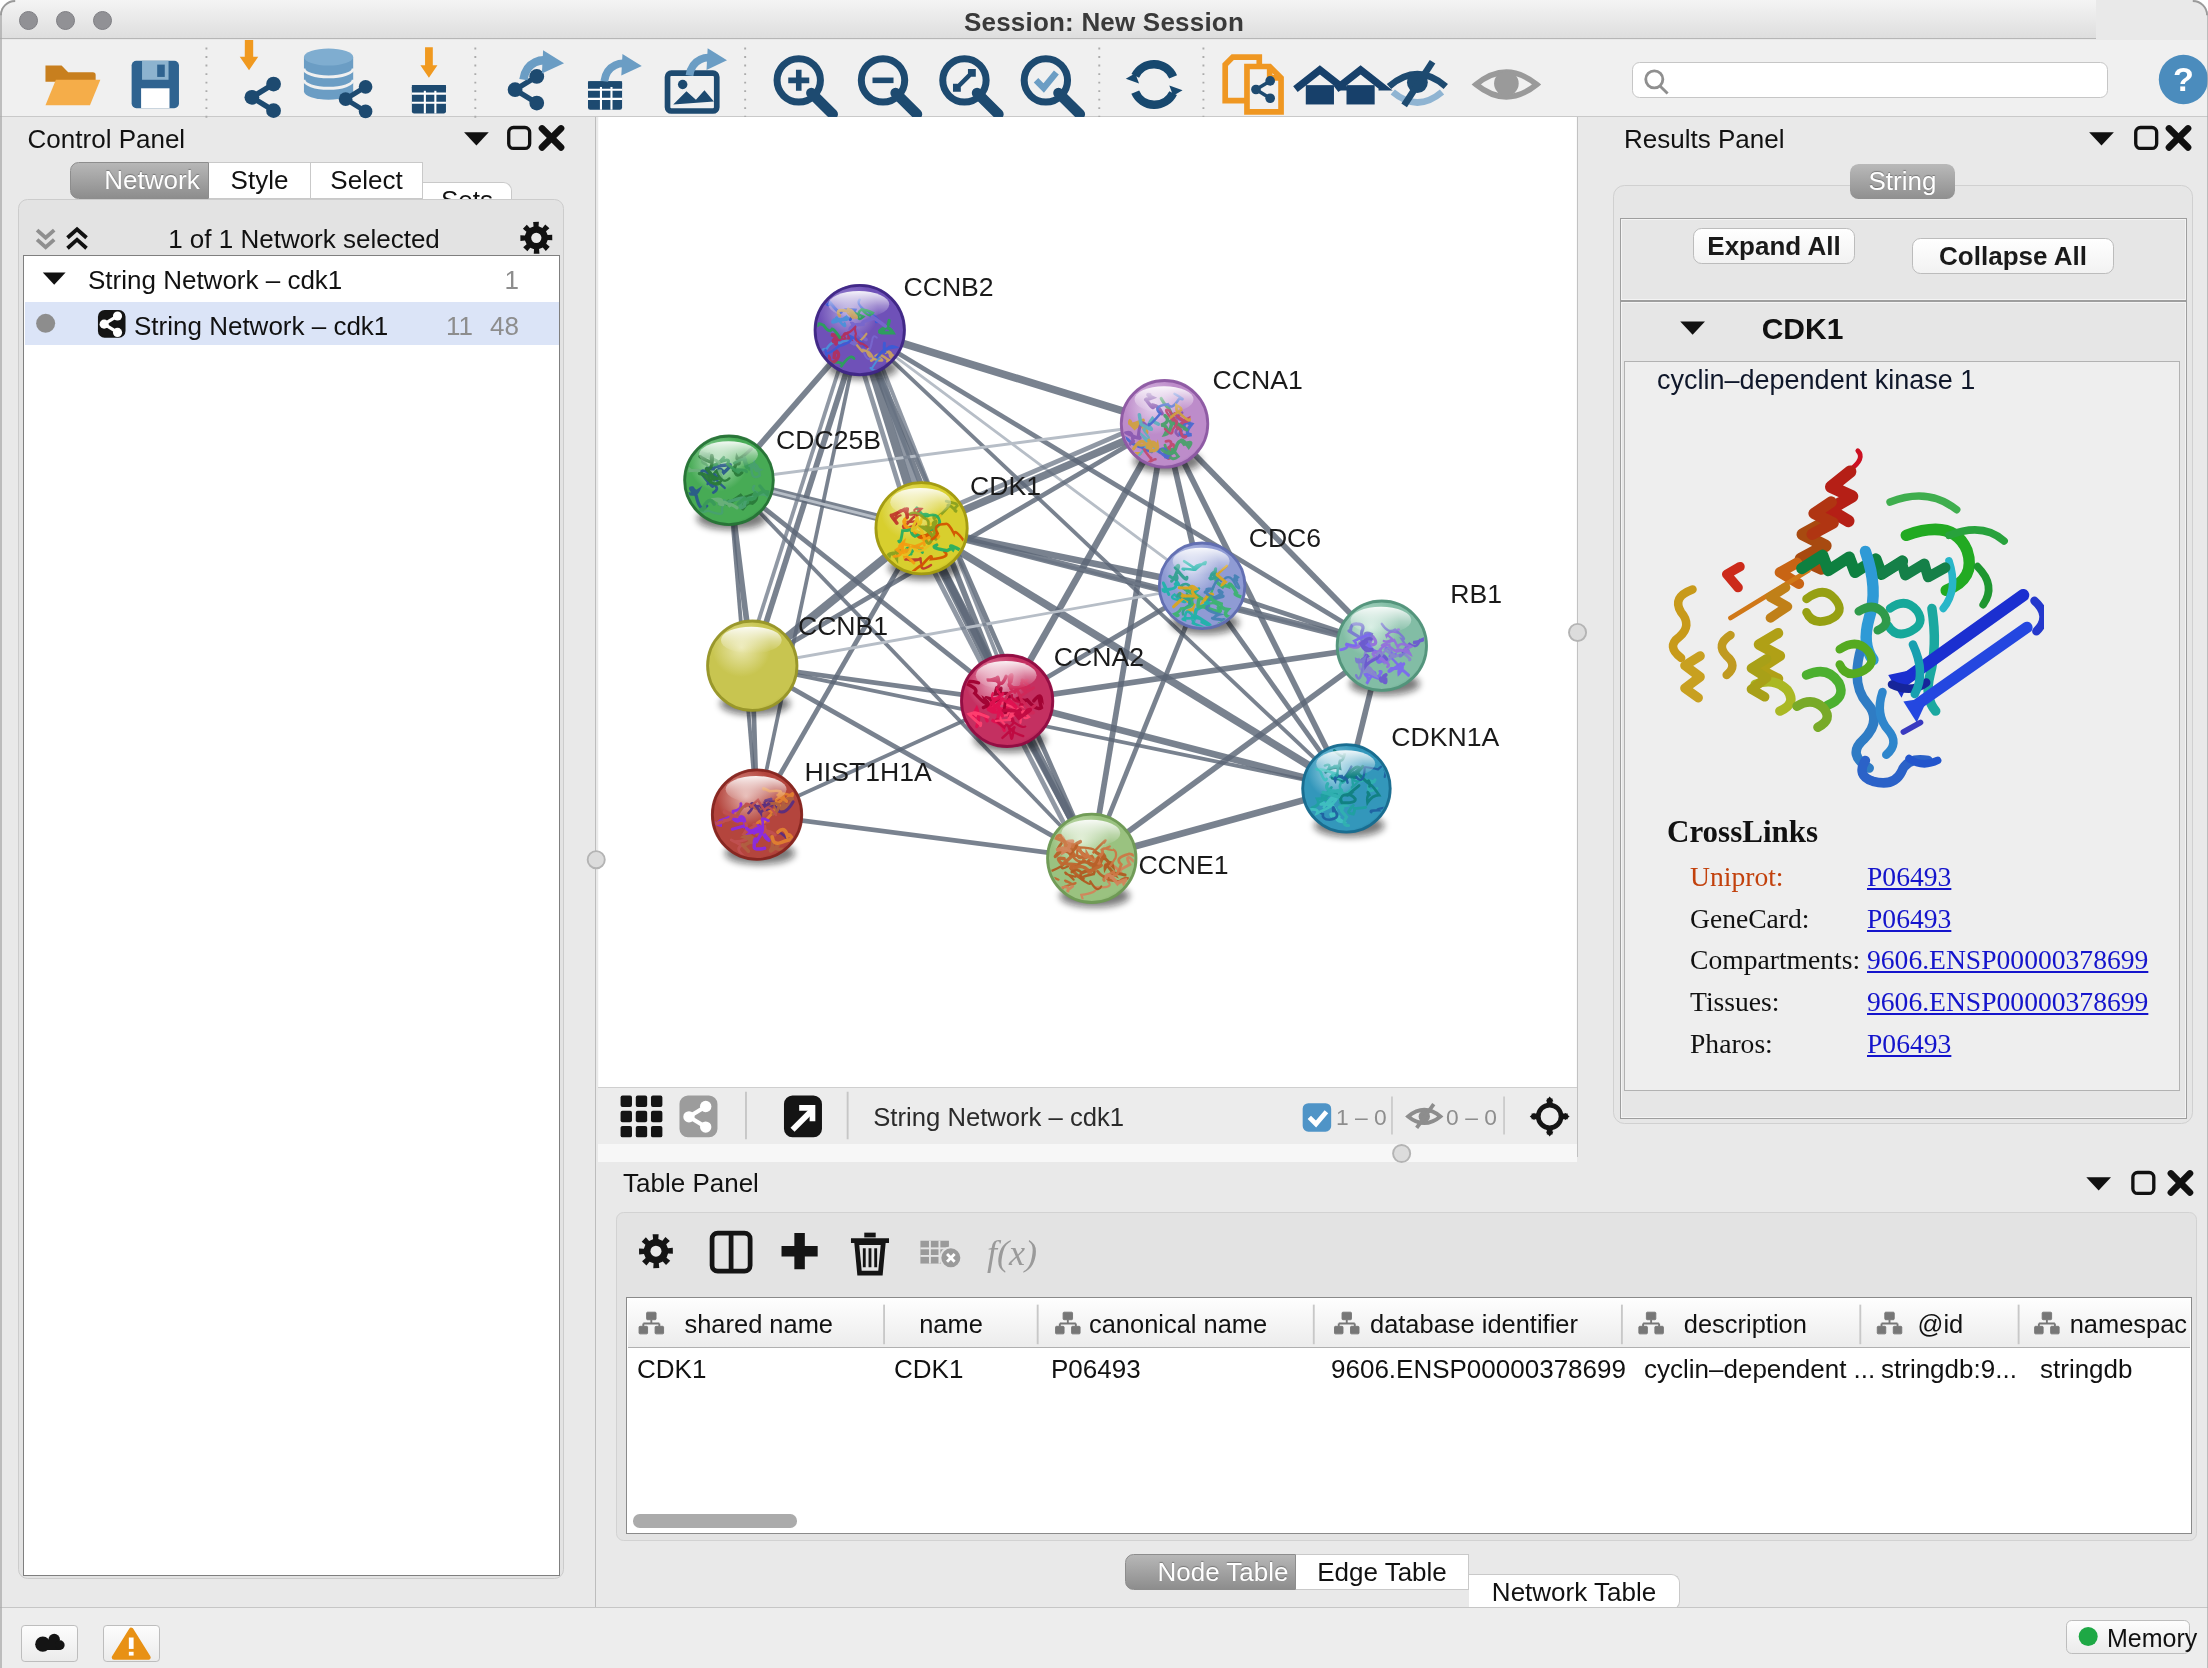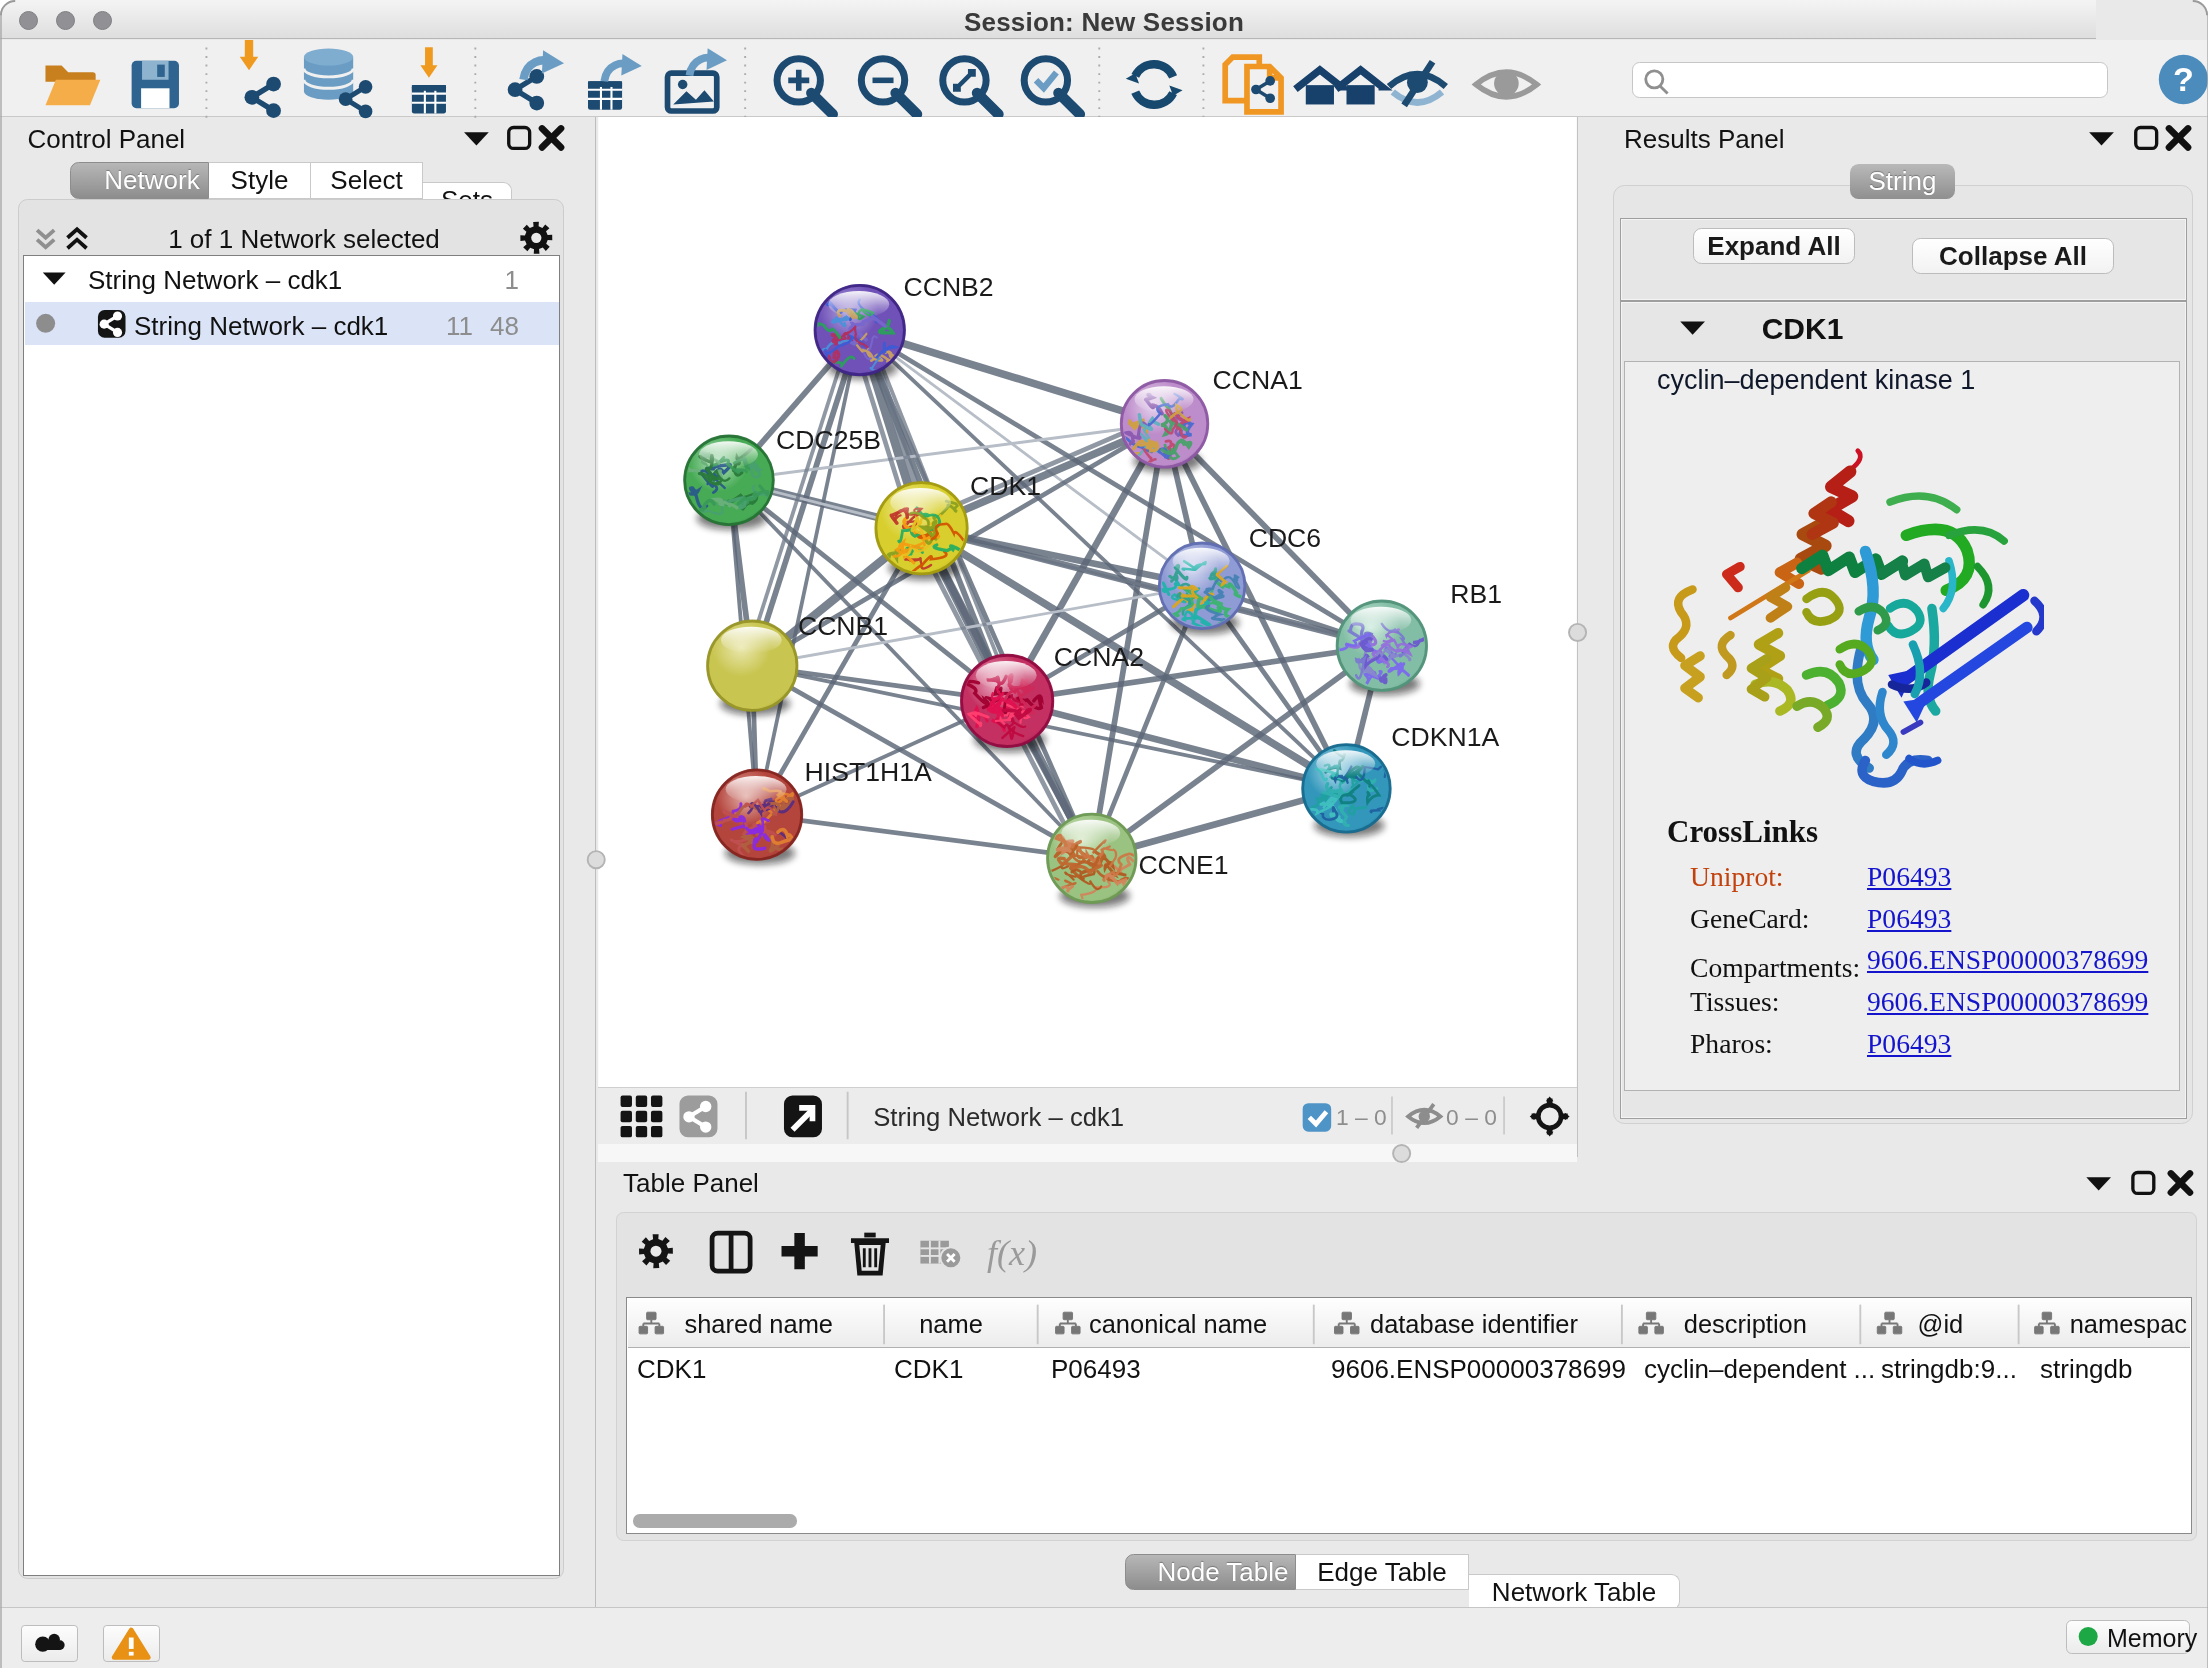--- a/index.html
+++ b/index.html
@@ -728,21 +728,21 @@
     <path d="M 330 128 q 20 20 6 40" stroke="#1e9630" stroke-width="8" fill="none" stroke-linecap="round" stroke-linejoin="round" opacity="1.0"></path>
     <path d="M 230 260 q -8 24 6 40 q 12 14 -2 26" stroke="#2e86cc" stroke-width="9" fill="none" stroke-linecap="round" stroke-linejoin="round" opacity="1.0"></path>
     <path d="M 258 330 q 14 10 30 2" stroke="#2255cc" stroke-width="8" fill="none" stroke-linecap="round" stroke-linejoin="round" opacity="1.0"></path>
     <path d="M 252 302 l 18 -10" stroke="#3a3ac0" stroke-width="6" fill="none" stroke-linecap="round" stroke-linejoin="round" opacity="1.0"></path>
   </svg>
 <div class="abs serif" style="left:1667px;top:814px;font-size:31px;font-weight:700;color:#111;">CrossLinks</div>
 <div class="abs serif" style="left:1690px;top:861px;font-size:27.6px;color:#c2410c;">Uniprot:</div>
 <div class="abs serif" style="left:1867px;top:861px;font-size:27.6px;"><a class="lnk">P06493</a></div>
 <div class="abs serif" style="left:1690px;top:903px;font-size:27.6px;color:#111;">GeneCard:</div>
 <div class="abs serif" style="left:1867px;top:903px;font-size:27.6px;"><a class="lnk">P06493</a></div>
-<div class="abs serif" style="left:1690px;top:944px;font-size:27.6px;color:#111;margin-top:8px;">Compartments:</div>
+<div class="abs serif" style="left:1690px;top:944px;font-size:27.6px;color:#111;">Compartments:</div>
 <div class="abs serif" style="left:1867px;top:944px;font-size:27.6px;"><a class="lnk">9606.ENSP00000378699</a></div>
 <div class="abs serif" style="left:1690px;top:986px;font-size:27.6px;color:#111;">Tissues:</div>
 <div class="abs serif" style="left:1867px;top:986px;font-size:27.6px;"><a class="lnk">9606.ENSP00000378699</a></div>
 <div class="abs serif" style="left:1690px;top:1028px;font-size:27.6px;color:#111;">Pharos:</div>
 <div class="abs serif" style="left:1867px;top:1028px;font-size:27.6px;"><a class="lnk">P06493</a></div>
 <div class="abs panelhead" style="left:623px;top:1168px;">Table Panel</div>
 <div class="abs" style="left:616px;top:1212px;width:1581px;height:329px;background:#e3e3e3;border:1px solid #d2d2d2;border-radius:7.6px;"></div>
 <svg class="abs" style="left:616px;top:1212px;" width="1581" height="86" viewBox="0 0 1662 90">
     <path d="M 59.7 37.5 L 59.8 43.8 L 54.7 43.5 L 53.1 47.8 L 57.0 51.0 L 52.6 55.6 L 49.2 51.8 L 45.0 53.6 L 45.5 58.7 L 39.2 58.8 L 39.5 53.7 L 35.2 52.1 L 32.0 56.0 L 27.4 51.6 L 31.2 48.2 L 29.4 44.0 L 24.3 44.5 L 24.2 38.2 L 29.3 38.5 L 30.9 34.2 L 27.0 31.0 L 31.4 26.4 L 34.8 30.2 L 39.0 28.4 L 38.5 23.3 L 44.8 23.2 L 44.5 28.3 L 48.8 29.9 L 52.0 26.0 L 56.6 30.4 L 52.8 33.8 L 54.6 38.0 z" fill="#141414"></path>
     <circle cx="42" cy="41" r="5.8" fill="#e9e9e9"></circle>

